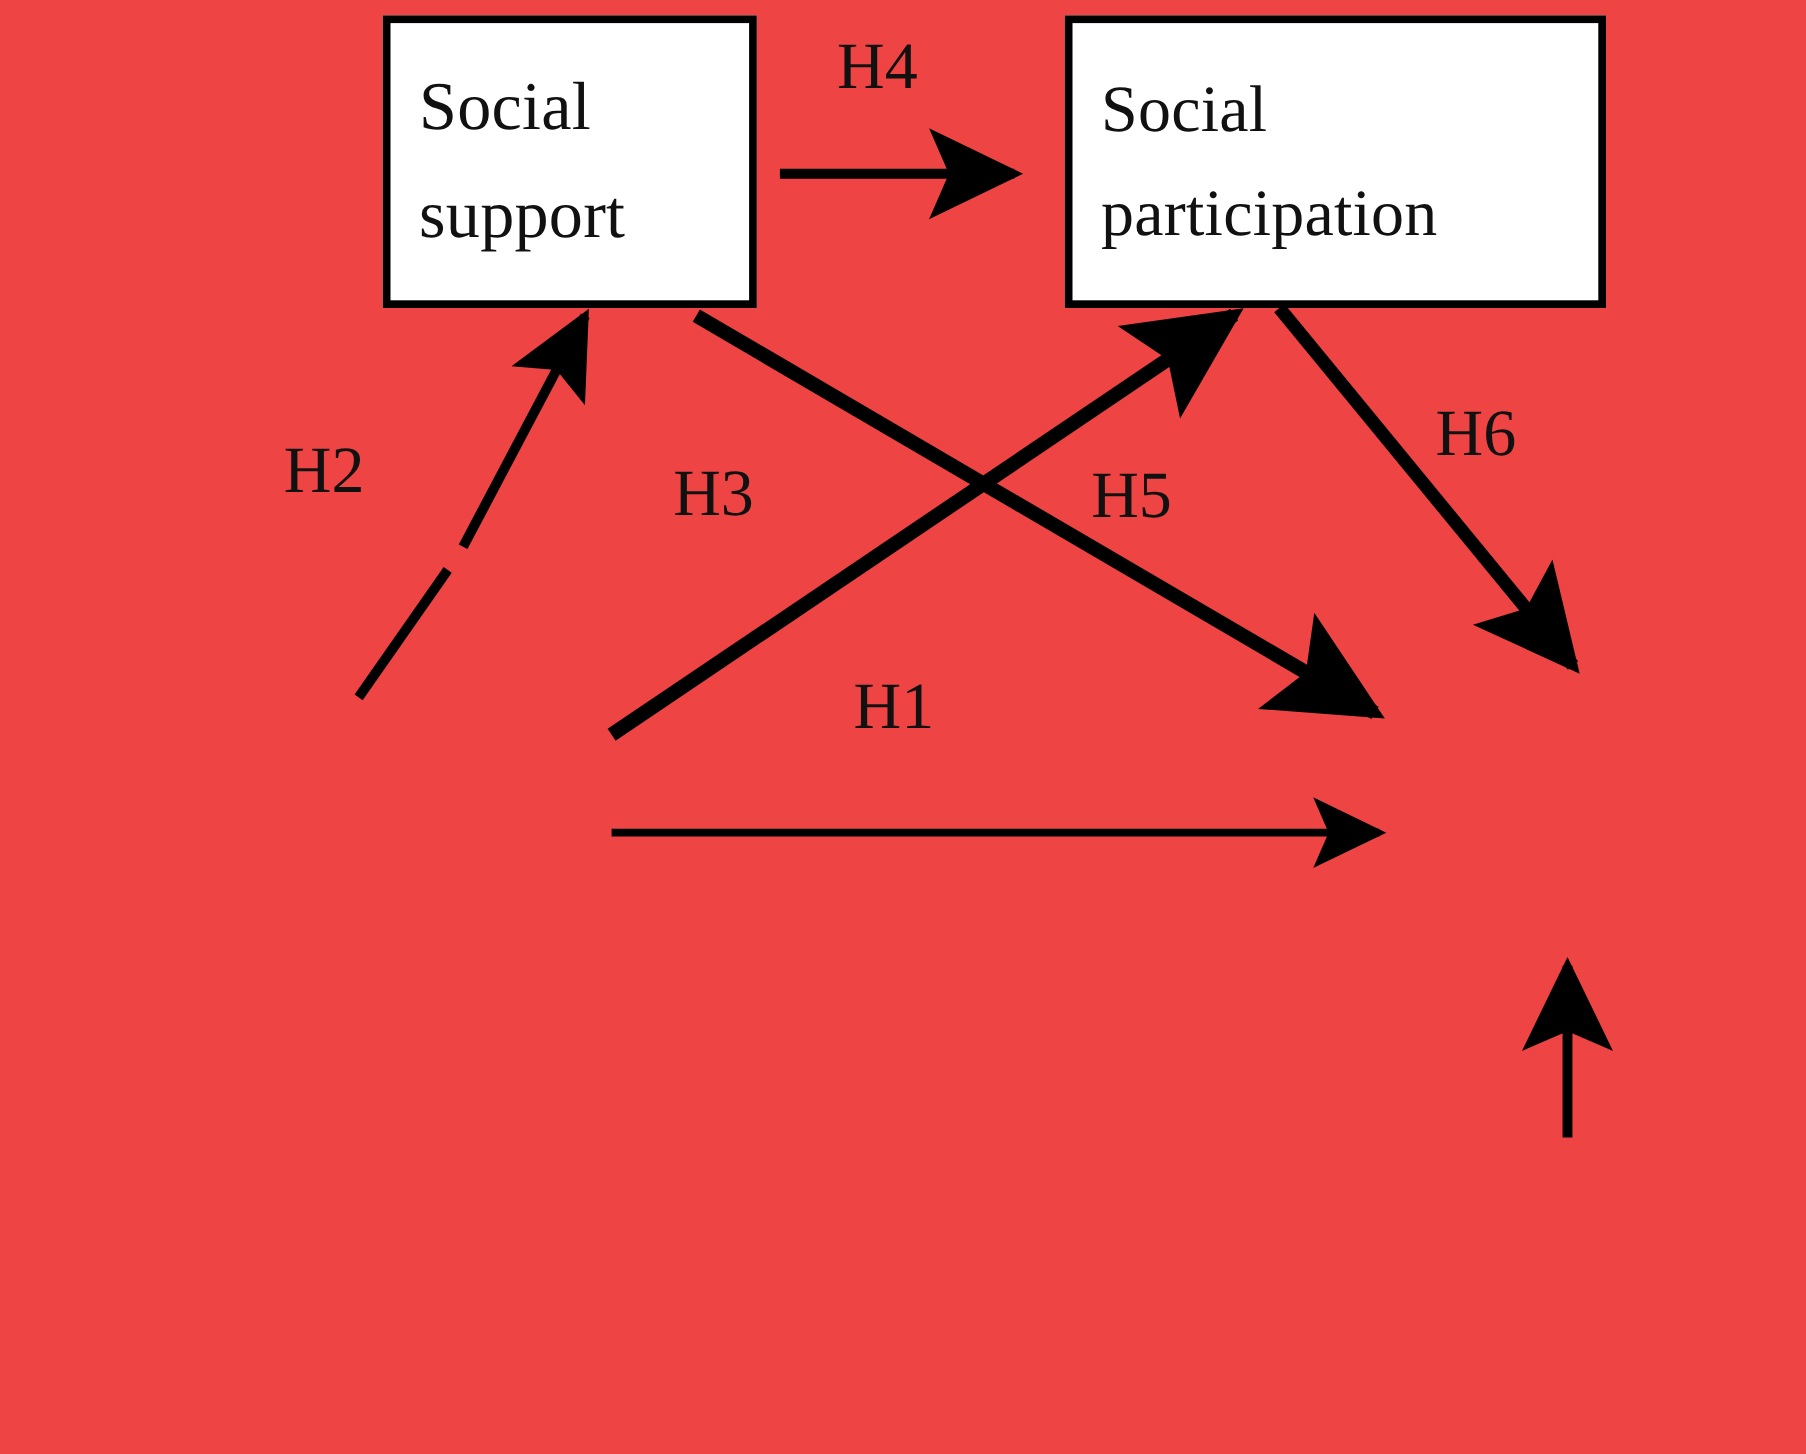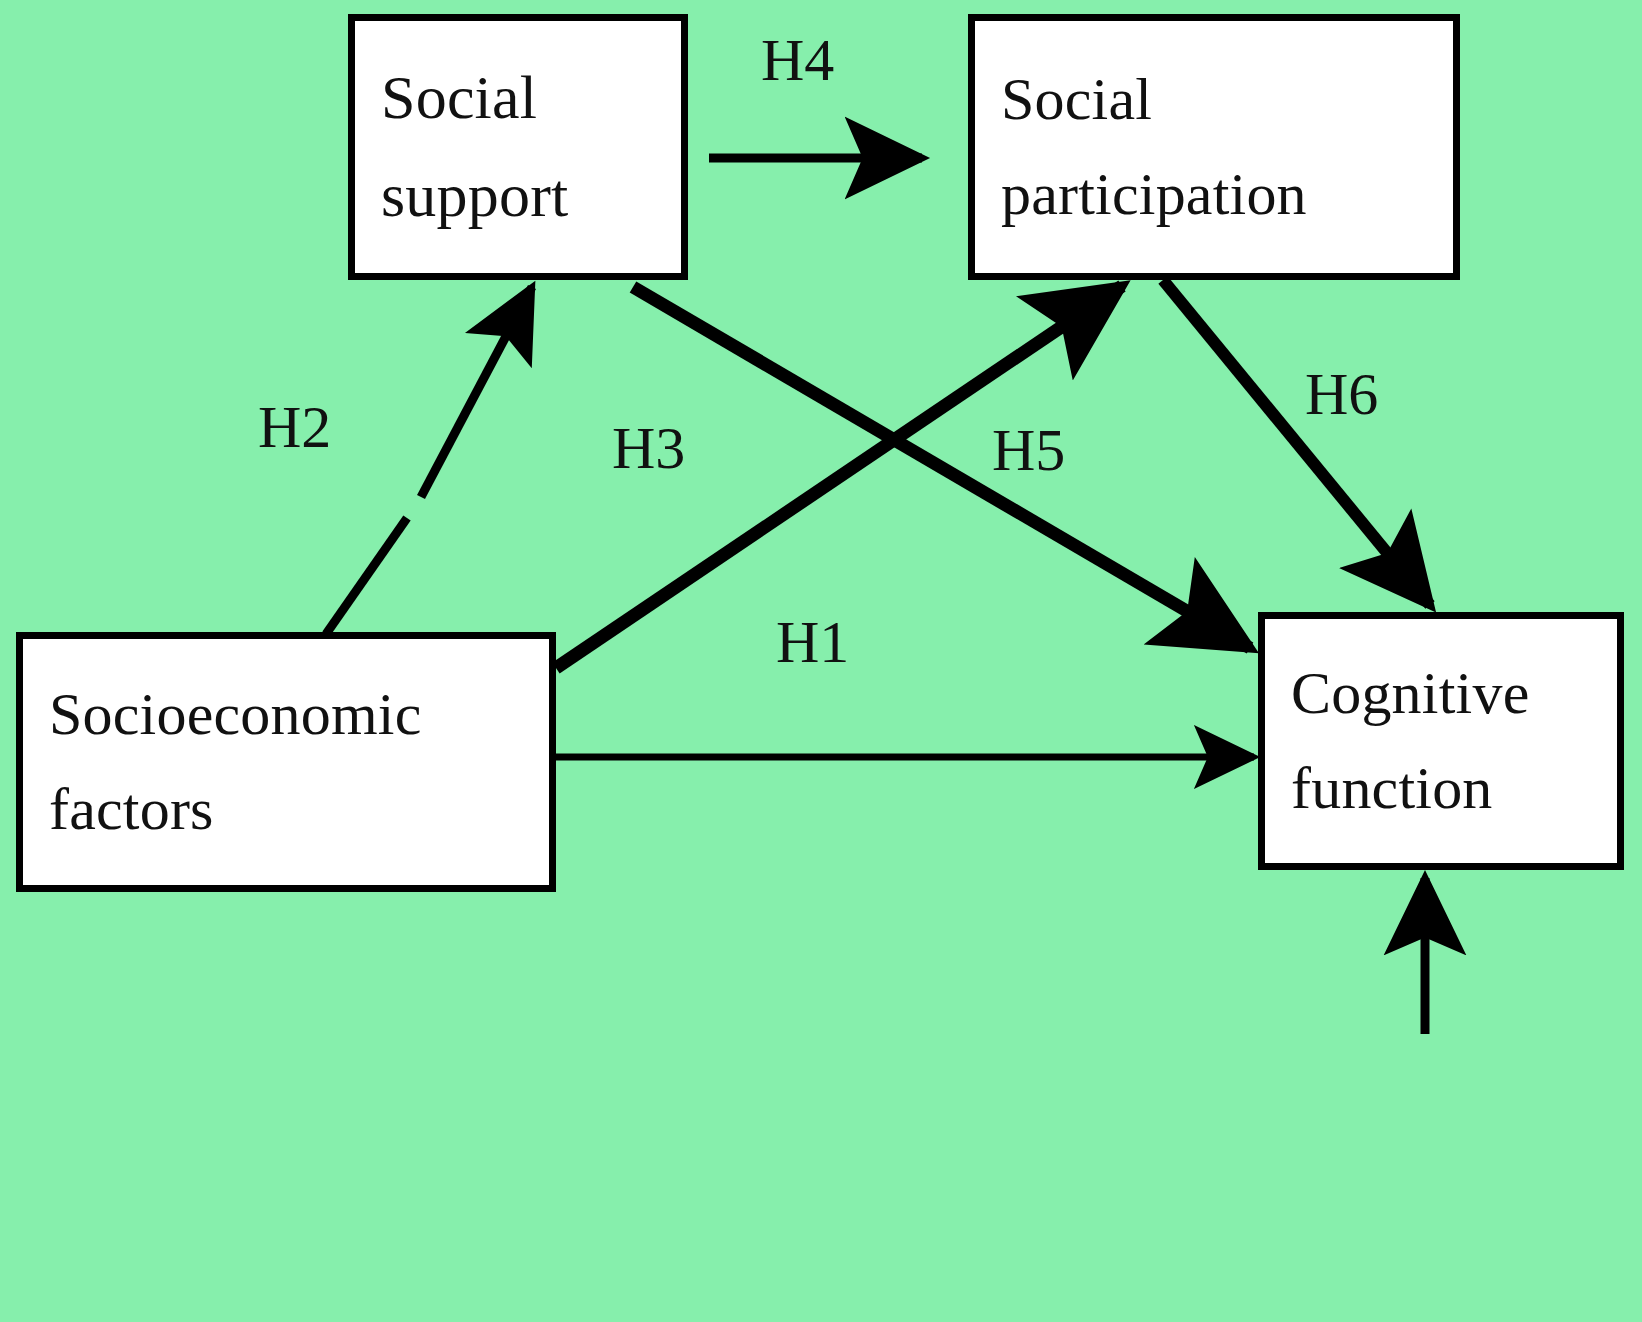--- a/index.html
+++ b/index.html
@@ -7,21 +7,21 @@
     padding: 0;
     background: #ffffff;
   }
   body {
     font-family: "Liberation Serif", "DejaVu Serif", serif;
   }
   #canvas {
     position: relative;
     width: 1642px;
     height: 1322px;
-    background: #86efac;
+    background: #ef4444;
     overflow: hidden;
   }
   #diagram-svg {
     position: absolute;
     left: 0;
     top: 0;
     width: 1642px;
     height: 1322px;
   }
   .node-box {
@@ -106,29 +106,21 @@
   <div class="node-box" id="node-social-support">
     <div class="node-label">Social
 support</div>
   </div>
 
   <div class="node-box" id="node-social-participation">
     <div class="node-label">Social
 participation</div>
   </div>
 
-  <div class="node-box" id="node-socioeconomic">
-    <div class="node-label">Socioeconomic
-factors</div>
-  </div>
 
-  <div class="node-box" id="node-cognitive-function">
-    <div class="node-label">Cognitive
-function</div>
-  </div>
 
 
   <div class="edge-label" id="label-h1">H1</div>
   <div class="edge-label" id="label-h2">H2</div>
   <div class="edge-label" id="label-h3">H3</div>
   <div class="edge-label" id="label-h4">H4</div>
   <div class="edge-label" id="label-h5">H5</div>
   <div class="edge-label" id="label-h6">H6</div>
 
 </div>

